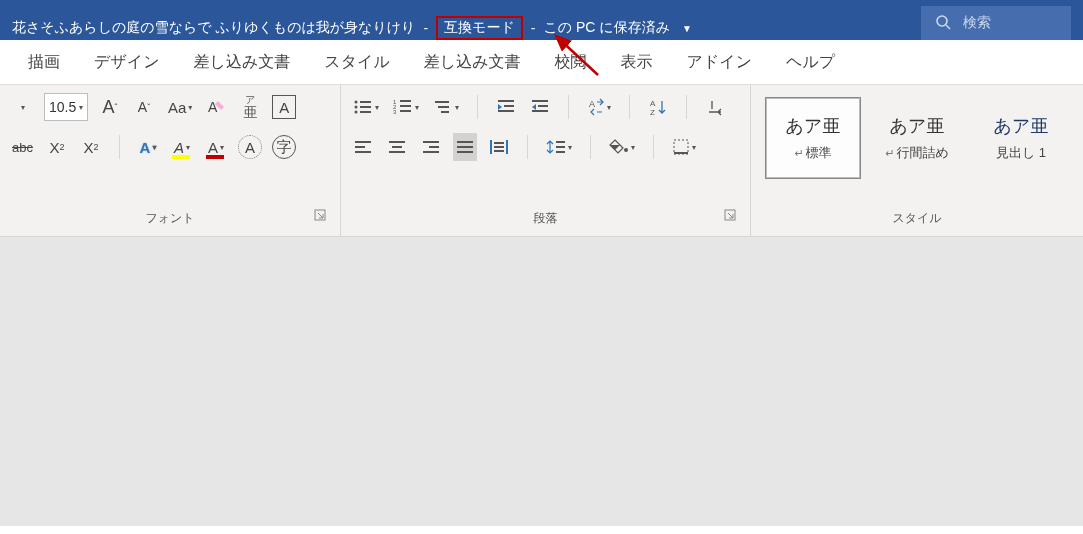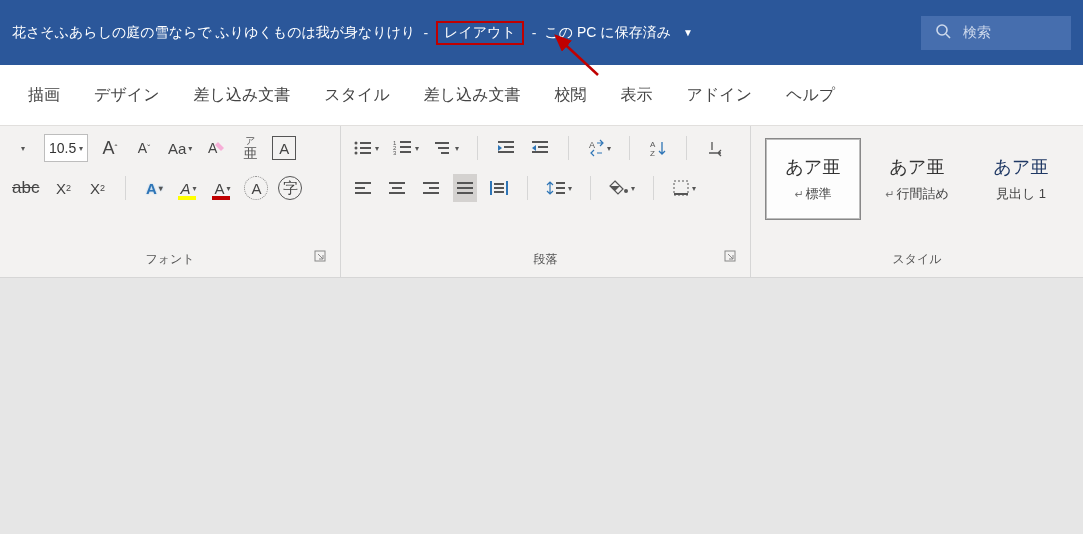--- a/index.html
+++ b/index.html
@@ -1,27 +1,27 @@
 <!DOCTYPE html>
 <html><head>
 <meta charset="utf-8">
 <style>
   * { box-sizing: border-box; margin: 0; padding: 0; }
   body { font-family: "Yu Gothic UI", "Meiryo", sans-serif; font-size: 13px; color: #333; background: #fff; width: 1083px; height: 534px; overflow: hidden; position: relative; }
 
   
-  .titlebar { height: 65px; background: #2b579a; color: #fff; display: flex; align-items: center; padding: 0 12px; font-size: 14px; }
+  .titlebar { height: 40px; background: #2b579a; color: #fff; display: flex; align-items: flex-end; padding: 0 12px; font-size: 14px; }
   .titlebar-left { display: flex; align-items: center; gap: 8px; }
   .title-sep { opacity: .9; }
   .compat-box { border: 2px solid #c00000; padding: 1px 6px; }
   .titlebar-search { margin-left: auto; margin-right: 0; display:flex; align-items:center; gap:12px; background:#466eae; height:34px; padding: 0 14px; min-width:150px; color:#cdd9ec; }
   .titlebar-dd { margin-left:4px; font-size:10px; }
 
   
-  .tabs { height: 60px; display:flex; align-items:center; gap: 34px; padding: 0 28px; background:#fff; font-size:16px; color:#444; }
+  .tabs { height: 44px; display:flex; align-items:center; gap: 34px; padding: 0 28px; background:#fff; font-size:16px; color:#444; }
   .tab { cursor:pointer; }
 
   
   .ribbon { background:#f3f2f1; border-top:1px solid #e1dfdd; border-bottom:1px solid #d6d6d6; display:flex; height:153px; }
   .group { padding: 8px 10px 6px 10px; position:relative; display:flex; flex-direction:column; }
   .group + .group { border-left:1px solid #d6d6d6; }
   .group-body { flex:1; display:flex; flex-direction:column; gap:12px; }
   .group-label { text-align:center; font-size:12px; color:#555; padding-top:4px; height:24px; position:relative;}
   .launcher { position:absolute; right:4px; bottom:6px; font-size:12px; color:#666; cursor:pointer; }
 
@@ -55,21 +55,21 @@
   .pilcrow { color:#888; font-size:16px; margin-left:2px;}
   .squiggle { text-decoration: underline wavy #c00000; text-decoration-thickness:1.5px; text-underline-offset:3px;}
 </style>
 </head>
 <body>
 
 <div class="titlebar">
   <div class="titlebar-left">
     <span>花さそふあらしの庭の雪ならで ふりゆくものは我が身なりけり</span>
     <span class="title-sep">-</span>
-    <span class="compat-box">レイアウト</span>
+    <span class="compat-box">互換モード</span>
     <span class="title-sep">-</span>
     <span>この PC に保存済み</span>
     <span class="titlebar-dd">▼</span>
   </div>
   <div class="titlebar-search">
     <span>
       <svg width="16" height="16" viewBox="0 0 16 16">
           <circle cx="7" cy="7" r="5" fill="none" stroke="#cdd9ec" stroke-width="1.6"></circle>
           <line x1="11" y1="11" x2="15" y2="15" stroke="#cdd9ec" stroke-width="1.6"></line>
         </svg>
@@ -122,21 +122,21 @@
         </span>
         <span class="btn" style="flex-direction:column;line-height:1;font-size:10px;color:#555">
             <span>ア</span>
             <span style="font-size:14px">亜</span>
           </span>
         <span class="btn" style="border:1px solid #555;width:24px;height:24px">
             <span>A</span>
           </span>
       </div>
       <div class="row">
-        <span class="btn" style="text-decoration:line-through;font-size:17px">
+        <span class="btn" style="text-decoration:line-through;font-size:13px">
             <span>abc</span>
           </span>
         <span class="btn">
             <span>X</span>
             <sub style="font-size:9px">2</sub>
           </span>
         <span class="btn">
             <span>X</span>
             <sup style="font-size:9px">2</sup>
           </span>

